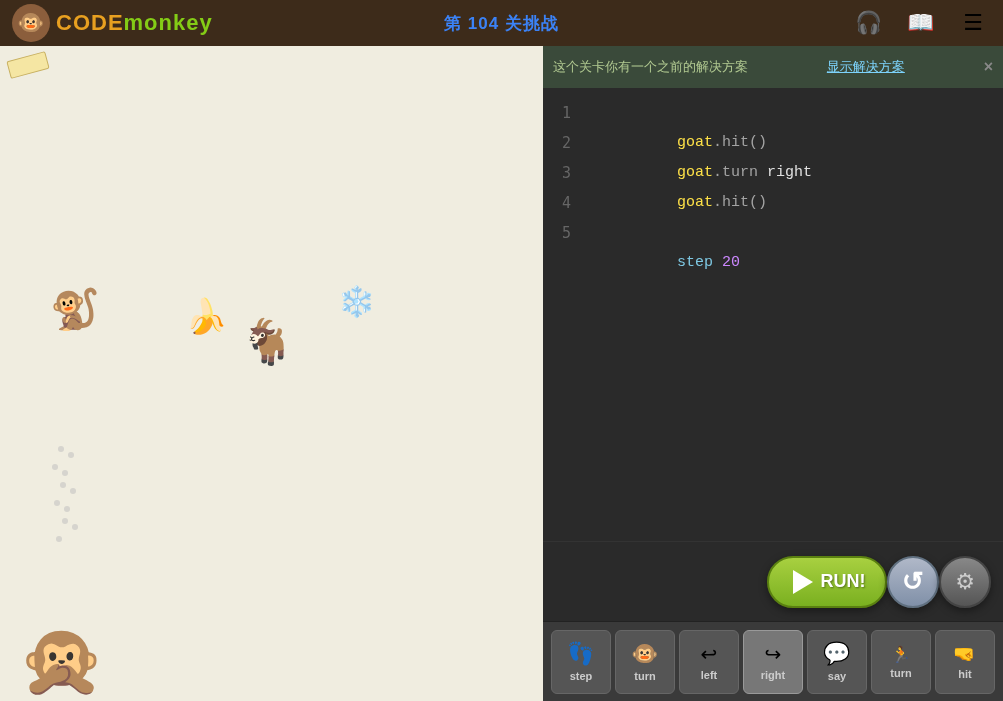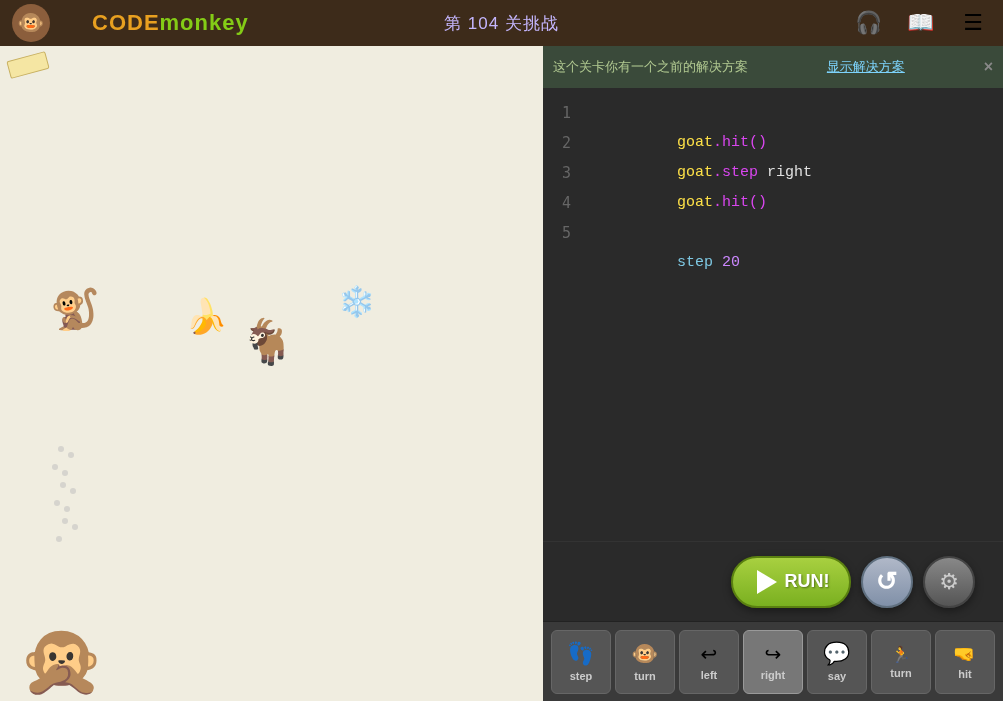--- a/index.html
+++ b/index.html
@@ -36,29 +36,29 @@
       align-items: center;
       justify-content: center;
       font-size: 22px;
     }
     #logo-text {
       font-size: 22px;
       font-weight: bold;
       color: #e8a020;
       letter-spacing: 1px;
     }
-    #logo-text span.code-part { color: #e8a020; margin-left: 36px; }
+    #logo-text span.code-part { color: #e8a020; }
     #logo-text span.monkey-part { color: #84cc16; }
     #header-title {
       position: absolute;
       left: 50%;
       transform: translateX(-50%);
-      color: #c4b5fd;
+      color: #3b82f6;
       font-size: 17px;
-      font-weight: normal;
+      font-weight: bold;
       letter-spacing: 1px;
     }
     #header-icons {
       display: flex;
       align-items: center;
       gap: 16px;
     }
     .header-icon-btn {
       width: 36px;
       height: 36px;
@@ -194,34 +194,33 @@
       font-family: monospace;
       user-select: none;
     }
     .line-content {
       color: #e0e0e0;
       font-size: 15px;
       font-family: 'Courier New', monospace;
       white-space: pre;
     }
     .kw-goat { color: #fde047; }
-    .kw-method { color: #d946ef; }
+    .kw-method { color: #a3a3a3; }
     .kw-step { color: #7ec8e3; }
     .kw-num { color: #cc88ff; text-align: center; }
     .kw-right { color: #e0e0e0; }
 
     
     #bottom-bar {
       height: 80px;
       background: #2a2a2a;
       display: flex;
       align-items: center;
       justify-content: flex-end;
-      padding: 0 28px;
-      gap: 10px;
+      padding: 0 12px;
       border-top: 1px solid #333;
     }
 
     #run-btn {
       background: linear-gradient(180deg, #a8d040 0%, #7ab020 100%);
       border: 2px solid #5a8010;
       border-radius: 28px;
       width: 120px;
       height: 52px;
       display: flex;
@@ -378,21 +377,21 @@
       <div class="code-line">
         <span class="line-number">1</span>
         <span class="line-content">
           <span class="kw-goat">goat</span><span class="kw-method">.hit()</span>
         </span>
       </div>
 
       <div class="code-line">
         <span class="line-number">2</span>
         <span class="line-content">
-          <span class="kw-goat">goat</span><span class="kw-method">.step </span><span class="kw-right">right</span>
+          <span class="kw-goat">goat</span><span class="kw-method">.turn </span><span class="kw-right">right</span>
         </span>
       </div>
 
       <div class="code-line">
         <span class="line-number">3</span>
         <span class="line-content">
           <span class="kw-goat">goat</span><span class="kw-method">.hit()</span>
         </span>
       </div>
 

